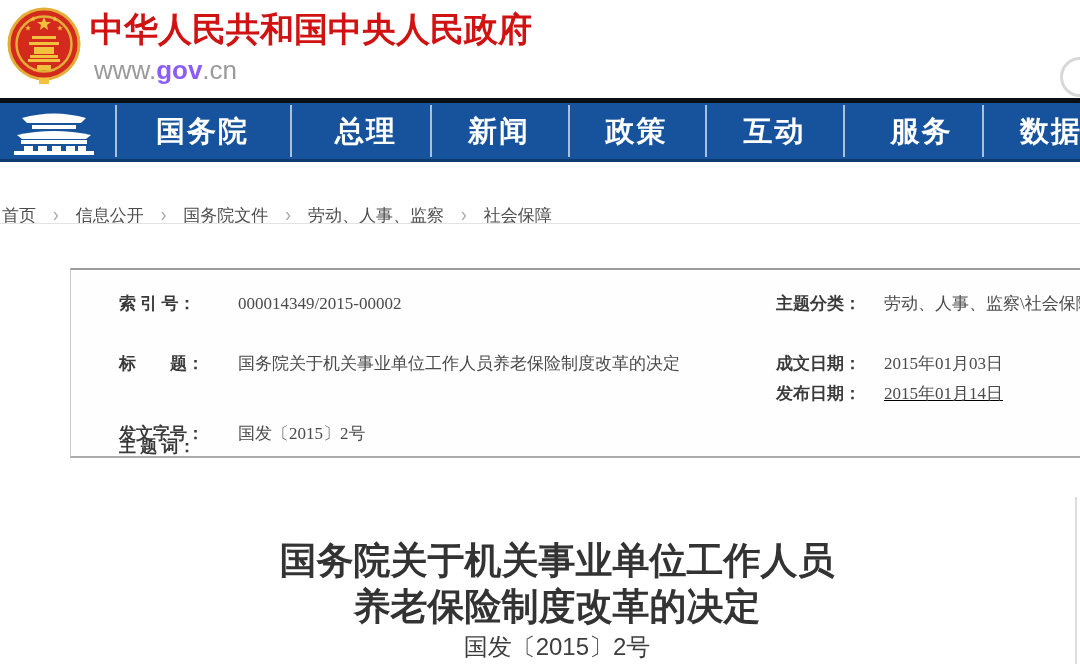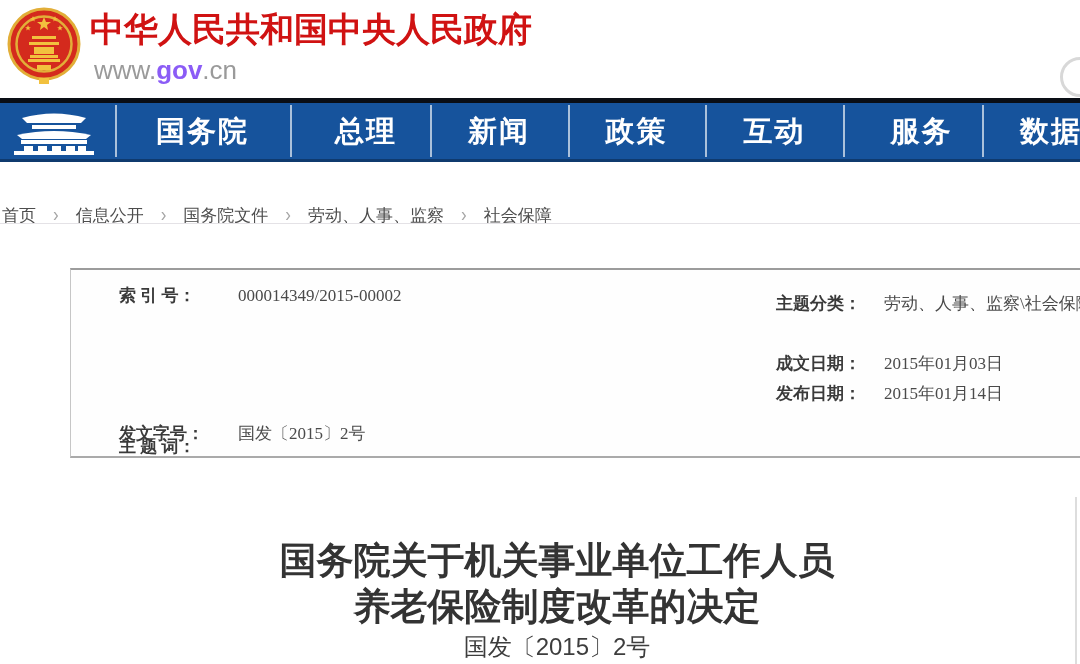--- a/index.html
+++ b/index.html
@@ -138,37 +138,40 @@
     <span class="crumb-sep">›</span>
     <span class="crumb">劳动、人事、监察</span>
     <span class="crumb-sep">›</span>
     <span class="crumb">社会保障</span>
   </div>
 
   <div class="hrule"></div>
 
   <div class="meta-box">
 
-    <div class="meta-row lcol" style="left:48px;top:15px;">
+    <div class="meta-row lcol" style="left:48px;top:23px;">
       <span class="meta-label">索 引 号：</span><span class="meta-value">000014349/2015-00002</span>
+    </div>
+    <div class="meta-row lcol" style="left:48px;top:83px;">
+      <span class="meta-label">标　　题：</span><span class="meta-value">国务院关于机关事业单位工作人员养老保险制度改革的决定</span>
     </div>
     <div class="meta-row lcol" style="left:48px;top:113px;margin-top:40px;">
       <span class="meta-label">发文字号：</span><span class="meta-value">国发〔2015〕2号</span>
     </div>
     <div class="meta-row lcol" style="left:48px;top:142px;margin-top:24px;">
       <span class="meta-label">主 题 词：</span><span class="meta-value"></span>
     </div>
 
     <div class="meta-row rcol" style="left:705px;top:23px;">
       <span class="meta-label">主题分类：</span><span class="meta-value">劳动、人事、监察\社会保障</span>
     </div>
     <div class="meta-row rcol" style="left:705px;top:53px;margin-top:30px;">
       <span class="meta-label">成文日期：</span><span class="meta-value">2015年01月03日</span>
     </div>
-    <div class="meta-row rcol" style="left:705px;top:113px;">
+    <div class="meta-row rcol" style="left:705px;top:113px;text-decoration:underline;">
       <span class="meta-label">发布日期：</span><span class="meta-value">2015年01月14日</span>
     </div>
   </div>
 
   <div class="doc-title">
     <div class="line">国务院关于机关事业单位工作人员</div>
     <div class="line">养老保险制度改革的决定</div>
   </div>
   <div class="doc-number">国发〔2015〕2号</div>
 

